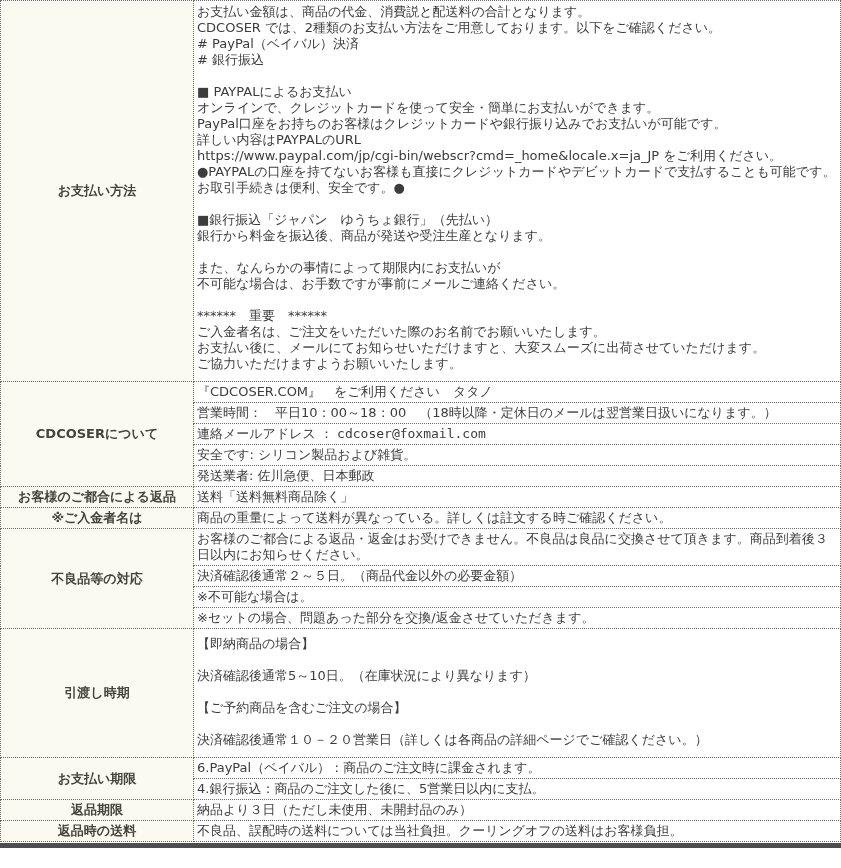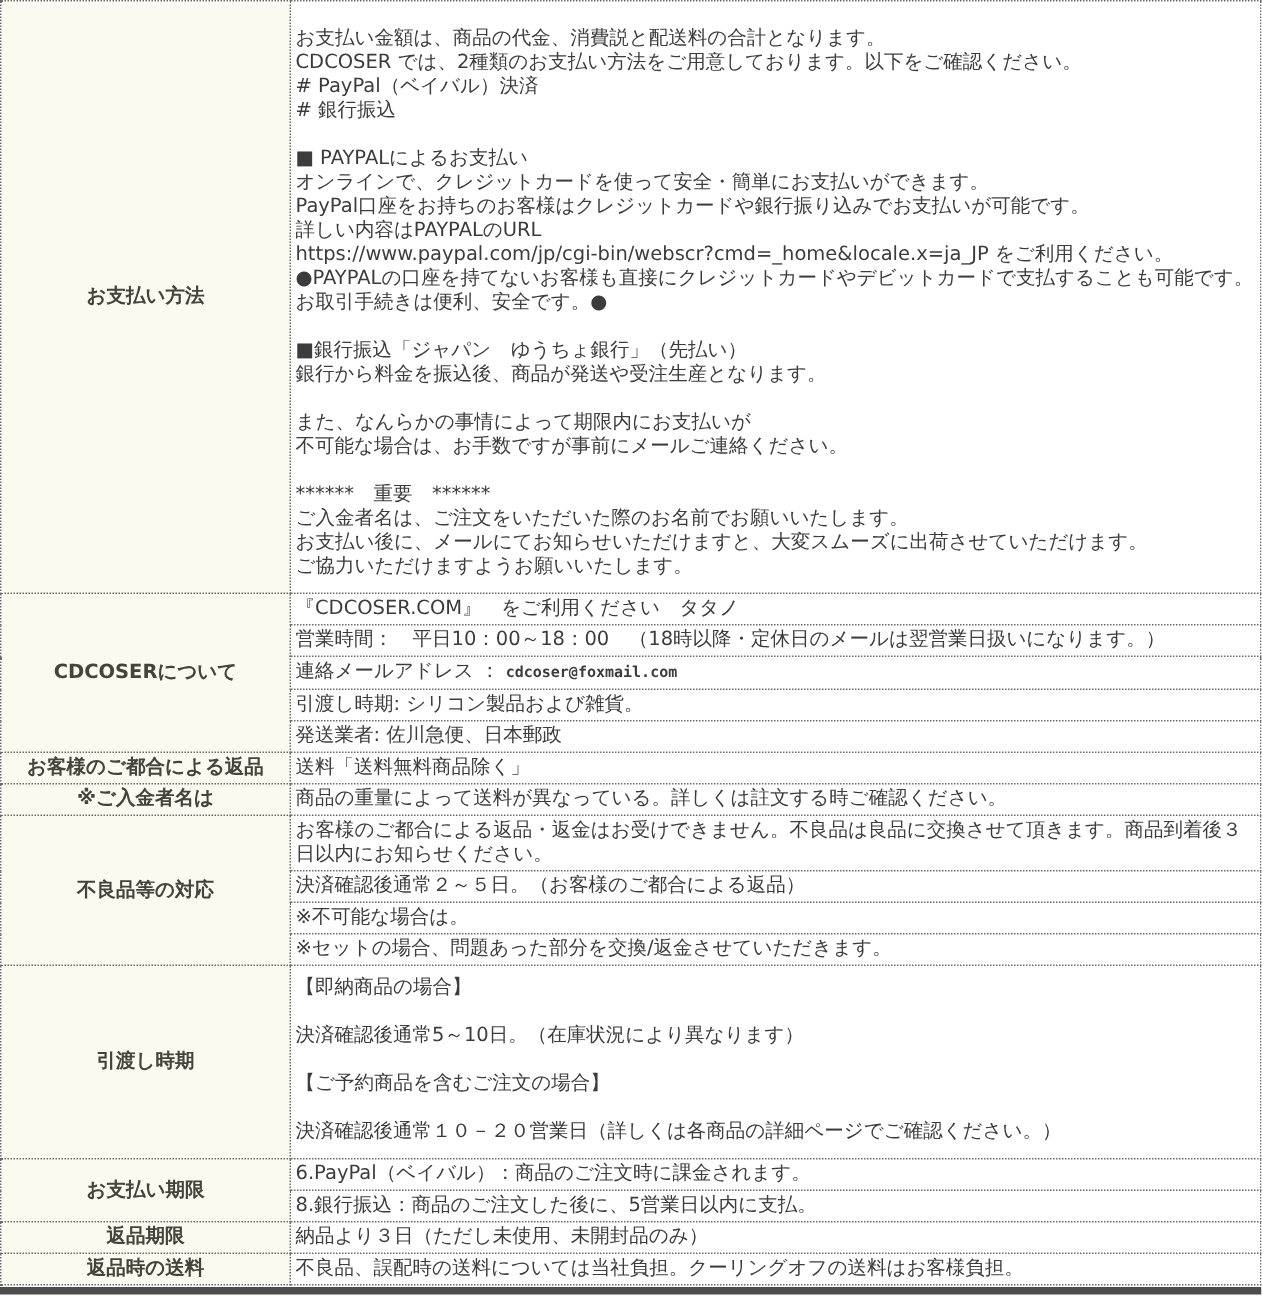--- a/index.html
+++ b/index.html
@@ -37,26 +37,26 @@
     padding: 2px 0;
     color: var(--label-text, #45443c);
     font-size: 13px;
   }
   td {
     padding: 2px 4px 2px 3px;
     vertical-align: top;
     overflow-wrap: break-word;
   }
   .pre { white-space: pre-wrap; }
-  td.payment-cell { padding: 17px 4px 9px 3px; }
+  td.payment-cell { padding: 3px 4px 9px 3px; }
   td.delivery-cell { padding: 7px 0 9px 3px; }
   .email {
-    font-weight: bold;
+    font-weight: normal;
     font-family: "DejaVu Sans Mono", monospace;
-    font-size: 10px;
+    font-size: 13px;
   }
   .footer-bar {
     width: 841px;
     height: 5px;
     margin-top: 1px;
     background: var(--footer-bar, #4d4d4d);
   }
 </style>
 </head>
 <body>
@@ -102,42 +102,42 @@
       </tr>
       <tr>
         <td>営業時間：　平日10：00～18：00　（18時以降・定休日のメールは翌営業日扱いになります。）</td>
       </tr>
       <tr>
         <td>
           <span>連絡メールアドレス ： </span><span class="email">cdcoser@foxmail.com</span>
         </td>
       </tr>
       <tr>
-        <td>引渡し時期: シリコン製品および雑貨。</td>
+        <td>安全です: シリコン製品および雑貨。</td>
       </tr>
       <tr>
         <td>発送業者: 佐川急便、日本郵政</td>
       </tr>
 
       <tr>
         <th>お客様のご都合による返品</th>
         <td>送料「送料無料商品除く」</td>
       </tr>
 
       <tr>
         <th>※ご入金者名は</th>
         <td>商品の重量によって送料が異なっている。詳しくは註文する時ご確認ください。</td>
       </tr>
 
       <tr>
         <th rowspan="4">不良品等の対応</th>
         <td>お客様のご都合による返品・返金はお受けできません。不良品は良品に交換させて頂きます。商品到着後３日以内にお知らせください。</td>
       </tr>
       <tr>
-        <td>決済確認後通常２～５日。（お客様のご都合による返品）</td>
+        <td>決済確認後通常２～５日。（商品代金以外の必要金額）</td>
       </tr>
       <tr>
         <td>※不可能な場合は。</td>
       </tr>
       <tr>
         <td>※セットの場合、問題あった部分を交換/返金させていただきます。</td>
       </tr>
 
       <tr>
         <th>引渡し時期</th>
@@ -148,21 +148,21 @@
 【ご予約商品を含むご注文の場合】
 
 決済確認後通常１０－２０営業日（詳しくは各商品の詳細ページでご確認ください。）</td>
       </tr>
 
       <tr>
         <th rowspan="2">お支払い期限</th>
         <td>6.PayPal（ベイバル）：商品のご注文時に課金されます。</td>
       </tr>
       <tr>
-        <td>8.銀行振込：商品のご注文した後に、5営業日以内に支払。</td>
+        <td>4.銀行振込：商品のご注文した後に、5営業日以内に支払。</td>
       </tr>
 
       <tr>
         <th>返品期限</th>
         <td>納品より３日（ただし未使用、未開封品のみ）</td>
       </tr>
 
       <tr>
         <th>返品時の送料</th>
         <td>不良品、誤配時の送料については当社負担。クーリングオフの送料はお客様負担。</td>

